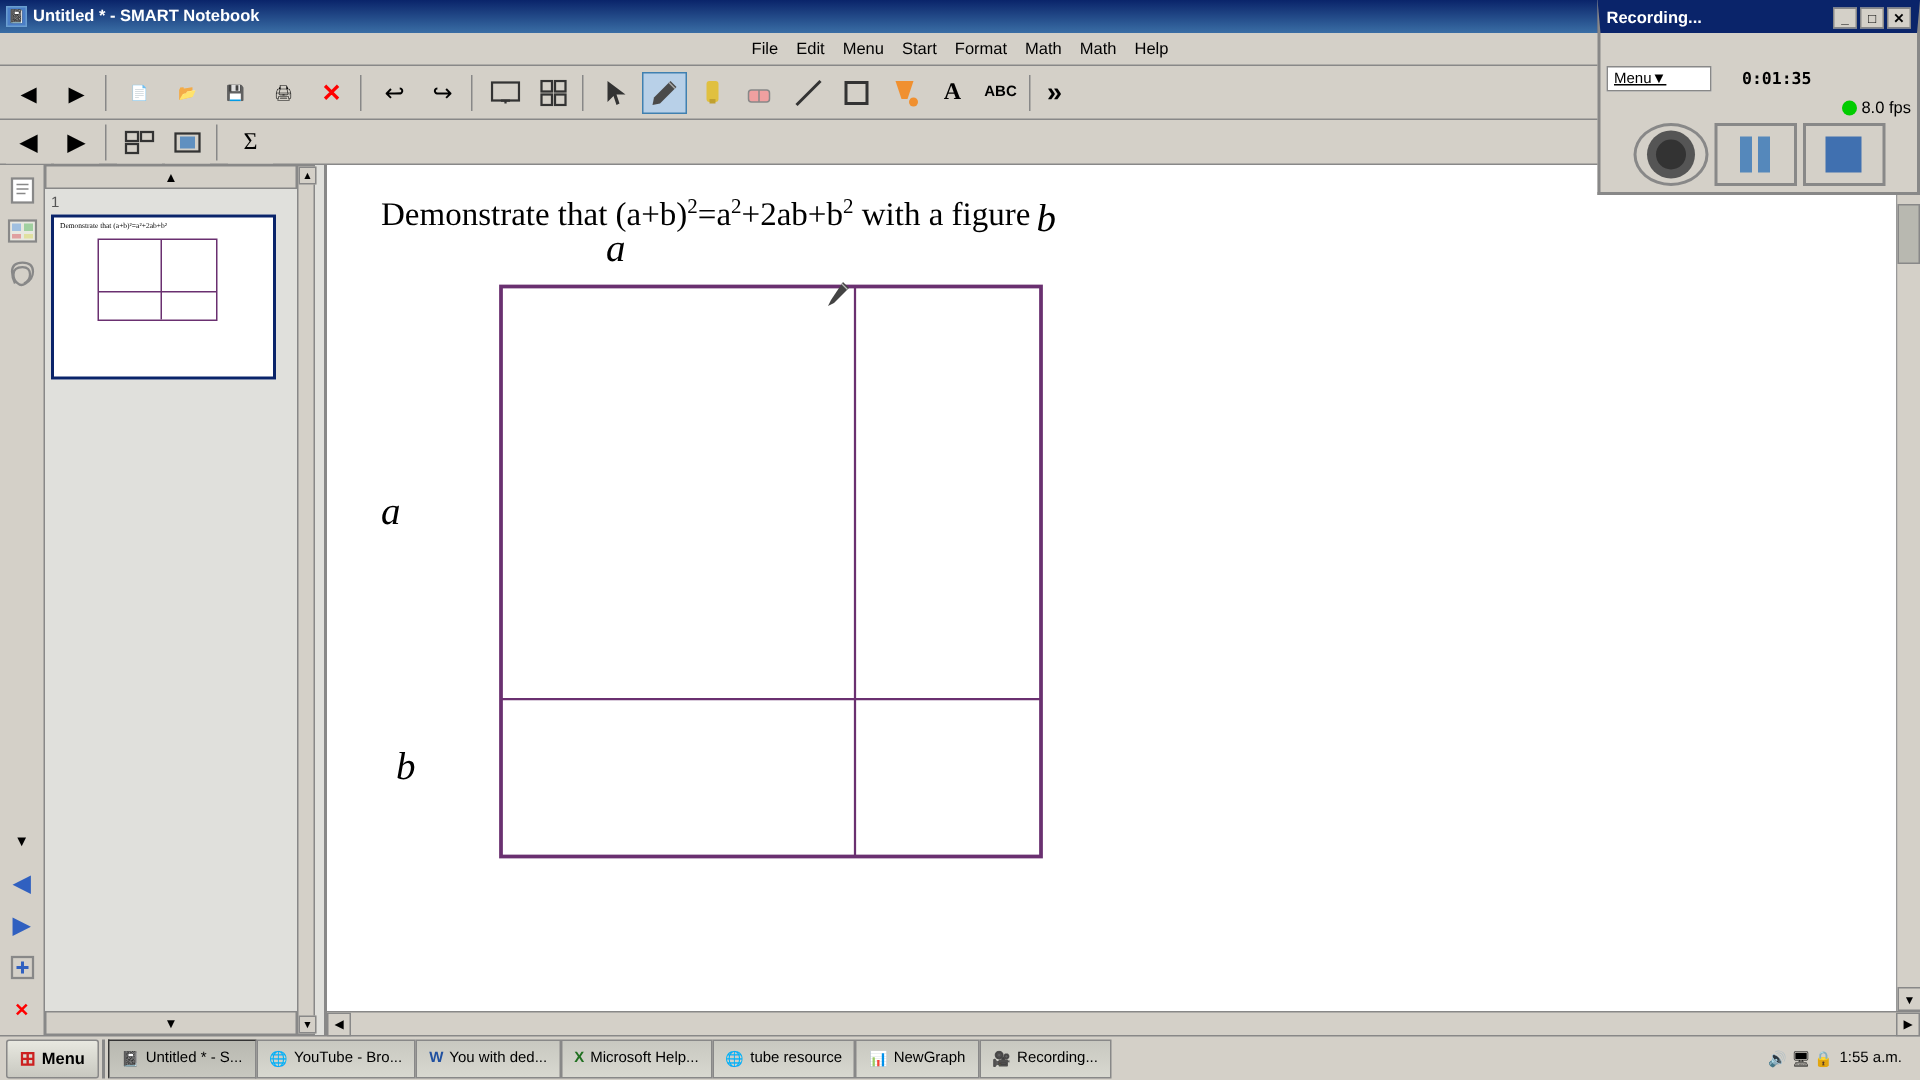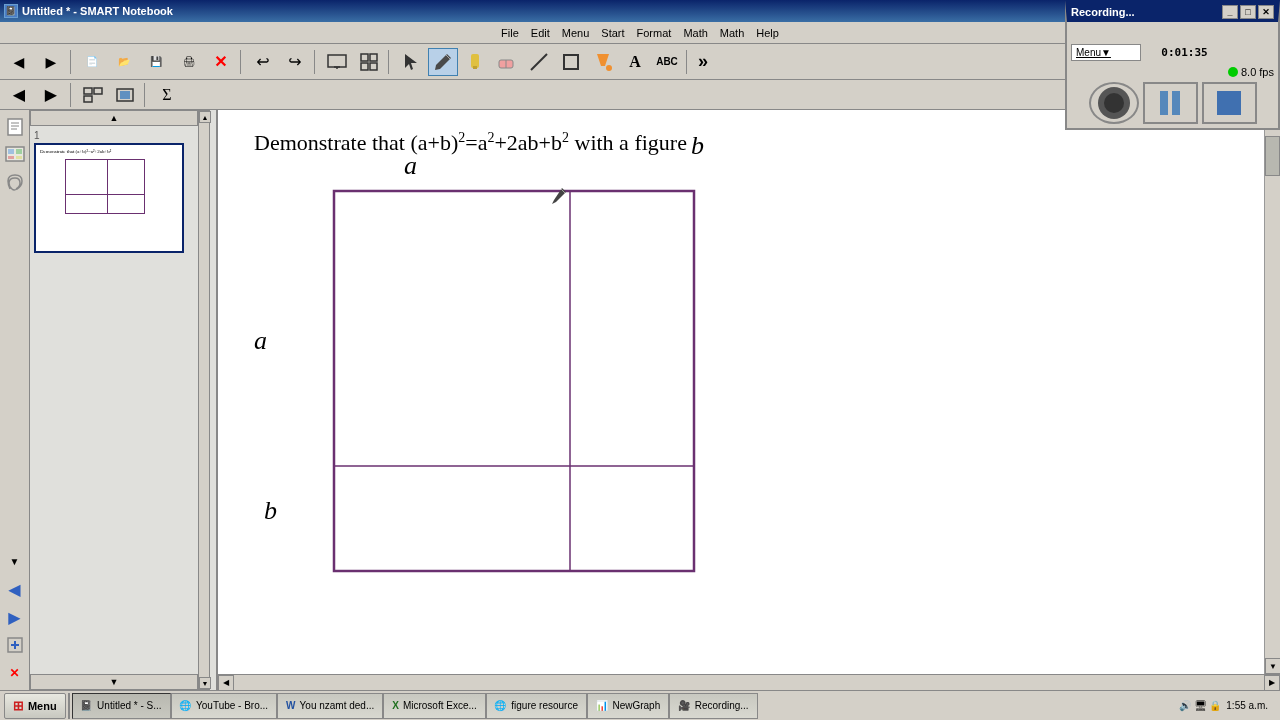--- a/index.html
+++ b/index.html
@@ -633,29 +633,29 @@
   <div class="taskbar-item active">
     <span>📓</span>
     <span>Untitled * - S...</span>
   </div>
   <div class="taskbar-item">
     <span>🌐</span>
     <span>YouTube - Bro...</span>
   </div>
   <div class="taskbar-item">
     <span style="font-weight:bold;color:#2050a0;">W</span>
-    <span>You nzamt ded...</span>
+    <span>You with ded...</span>
   </div>
   <div class="taskbar-item">
     <span style="font-weight:bold;color:#207020;">X</span>
-    <span>Microsoft Exce...</span>
+    <span>Microsoft Help...</span>
   </div>
   <div class="taskbar-item">
     <span>🌐</span>
-    <span>figure resource</span>
+    <span>tube resource</span>
   </div>
   <div class="taskbar-item">
     <span>📊</span>
     <span>NewGraph</span>
   </div>
   <div class="taskbar-item">
     <span>🎥</span>
     <span>Recording...</span>
   </div>
 

